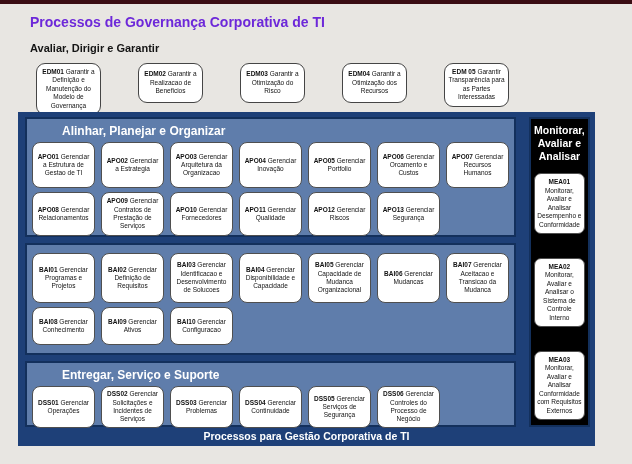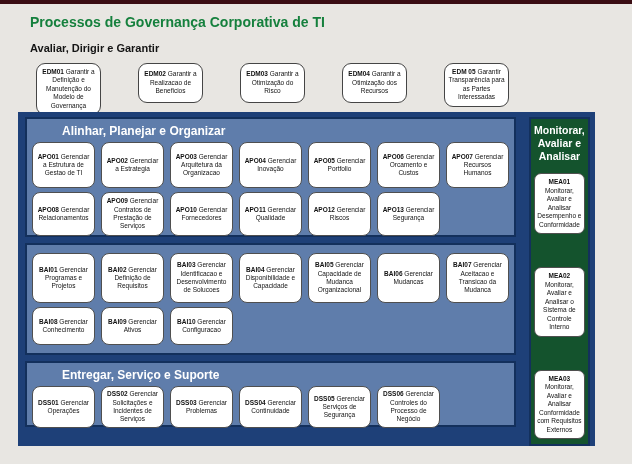--- a/index.html
+++ b/index.html
@@ -5,21 +5,21 @@
   * { box-sizing: border-box; margin: 0; padding: 0; }
   html,body { width: 632px; height: 464px; }
   body {
     background: #e8e6e2;
     font-family: "Liberation Sans", sans-serif;
     color: #111;
     position: relative;
     overflow: hidden;
   }
   .topbar { height: 4px; background: #3a0d13; width: 100%; }
-  .title { font-size: 14px; font-weight: bold; margin: 10px 0 0 30px; color: #15803d; }
+  .title { font-size: 14px; font-weight: bold; margin: 10px 0 0 30px; color: #6d28d9; }
   .subtitle { font-size: 11px; font-weight: bold; margin: 12px 0 0 30px; color: #141414; }
 
   .edm-row { display: flex; align-items: flex-start; margin: 9px 0 0 36px; gap: 37px; }
   .edm { width: 65px; min-height: 40px; background: #fff; border: 1.5px solid #454545;
          border-radius: 9px; padding: 4px 2px; font-size: 6.5px; line-height: 1.3;
          text-align: center; display: flex; align-items: center; justify-content: center; }
 
   .main { position: absolute; left: 18px; top: 112px; width: 577px; height: 334px;
           background: #1e4078; padding: 5px 7px 0 7px; display: flex; flex-direction: column; }
   .main-top { display: flex; gap: 13px; flex: 1; }
@@ -33,21 +33,21 @@
   .bx { width: 63px; background: #fff; border: 1px solid #4f4f4f; border-radius: 8px;
         padding: 3px 2px; font-size: 6.5px; line-height: 1.28; text-align: center;
         display: flex; align-items: center; justify-content: center; }
   .r1 .bx { min-height: 46px; }
   .r2 .bx { min-height: 44px; }
   .r3 .bx { min-height: 50px; }
   .r4 .bx { min-height: 38px; }
   .r5 .bx { min-height: 42px; }
   .cd { font-weight: bold; }
 
-  .right-col { width: 72px; background: #14532d; border: 2px solid #13305c;
+  .right-col { width: 72px; background: #000000; border: 2px solid #13305c;
                display: flex; flex-direction: column; padding: 5px 3px 4px 3px; }
   .r-title { color: #fff; font-weight: bold; font-size: 10.5px; text-align: center; line-height: 1.25; }
   .mea { background: #fff; border: 1px solid #4f4f4f; border-radius: 7px;
          font-size: 6.5px; line-height: 1.3; text-align: center; padding: 4px 2px;
          display: flex; align-items: center; justify-content: center; }
   .mea1 { min-height: 56px; margin-top: 10px; }
   .mea2 { min-height: 60px; }
   .mea3 { min-height: 58px; margin-bottom: 1px; }
   .sp { flex: 1; }
 
@@ -202,13 +202,14 @@
       <div class="mea mea2">
           <div><span class="cd">MEA02</span> <span>Monitorar, Avaliar e Analisar o Sistema de Controle Interno</span></div>
         </div>
       <div class="sp"></div>
       <div class="mea mea3">
           <div><span class="cd">MEA03</span> <span>Monitorar, Avaliar e Analisar Conformidade com Requisitos Externos</span></div>
         </div>
     </div>
   </div>
 
+  <div class="footer">Processos para Gestão Corporativa de TI</div>
 </div>
 
 </body></html>

